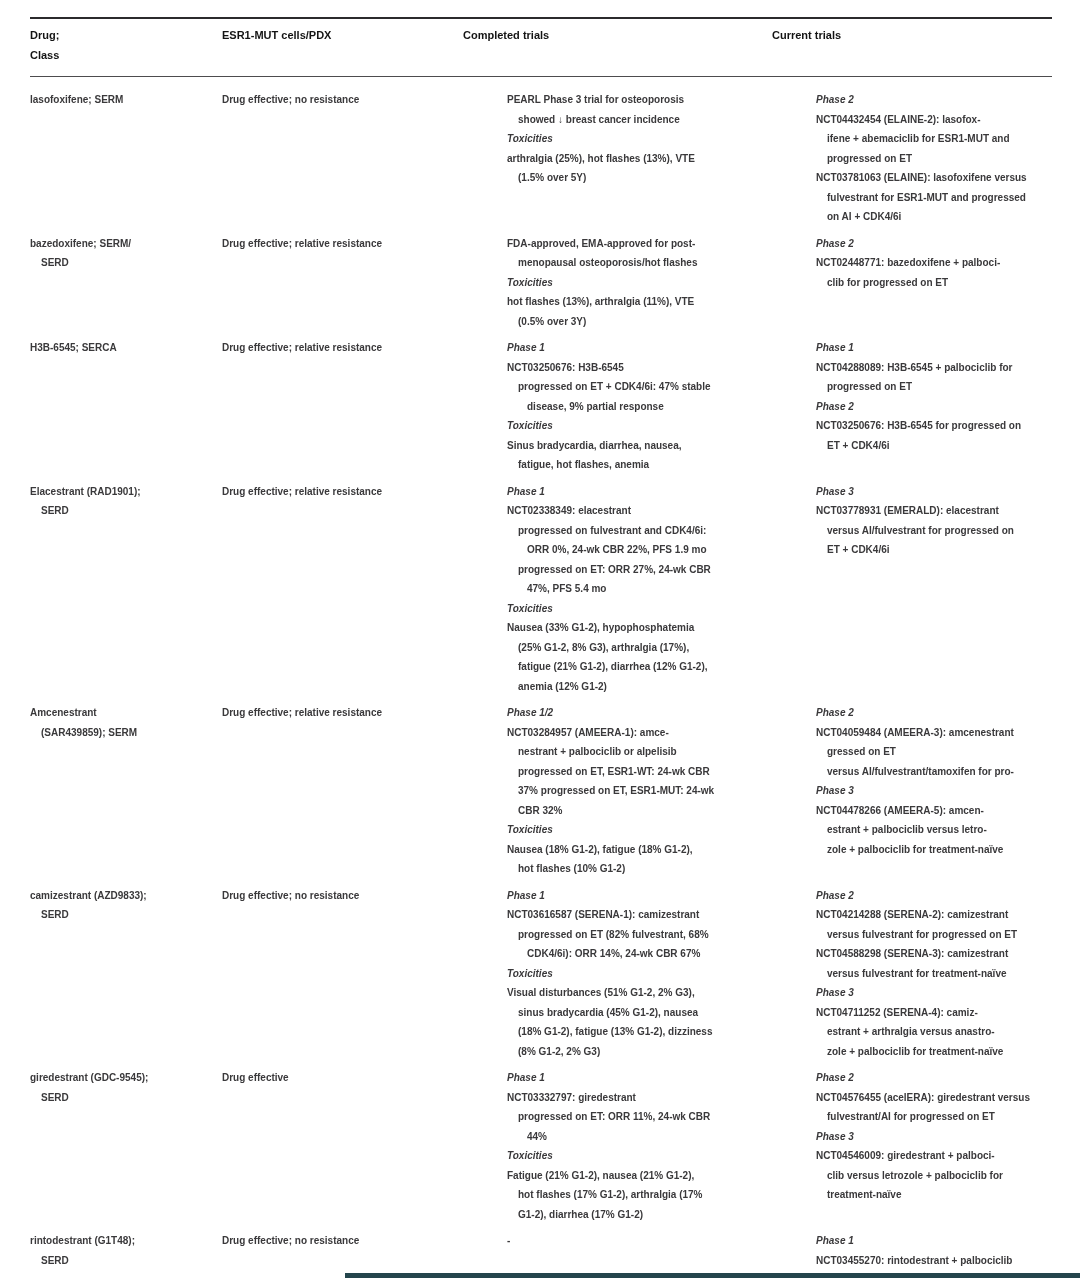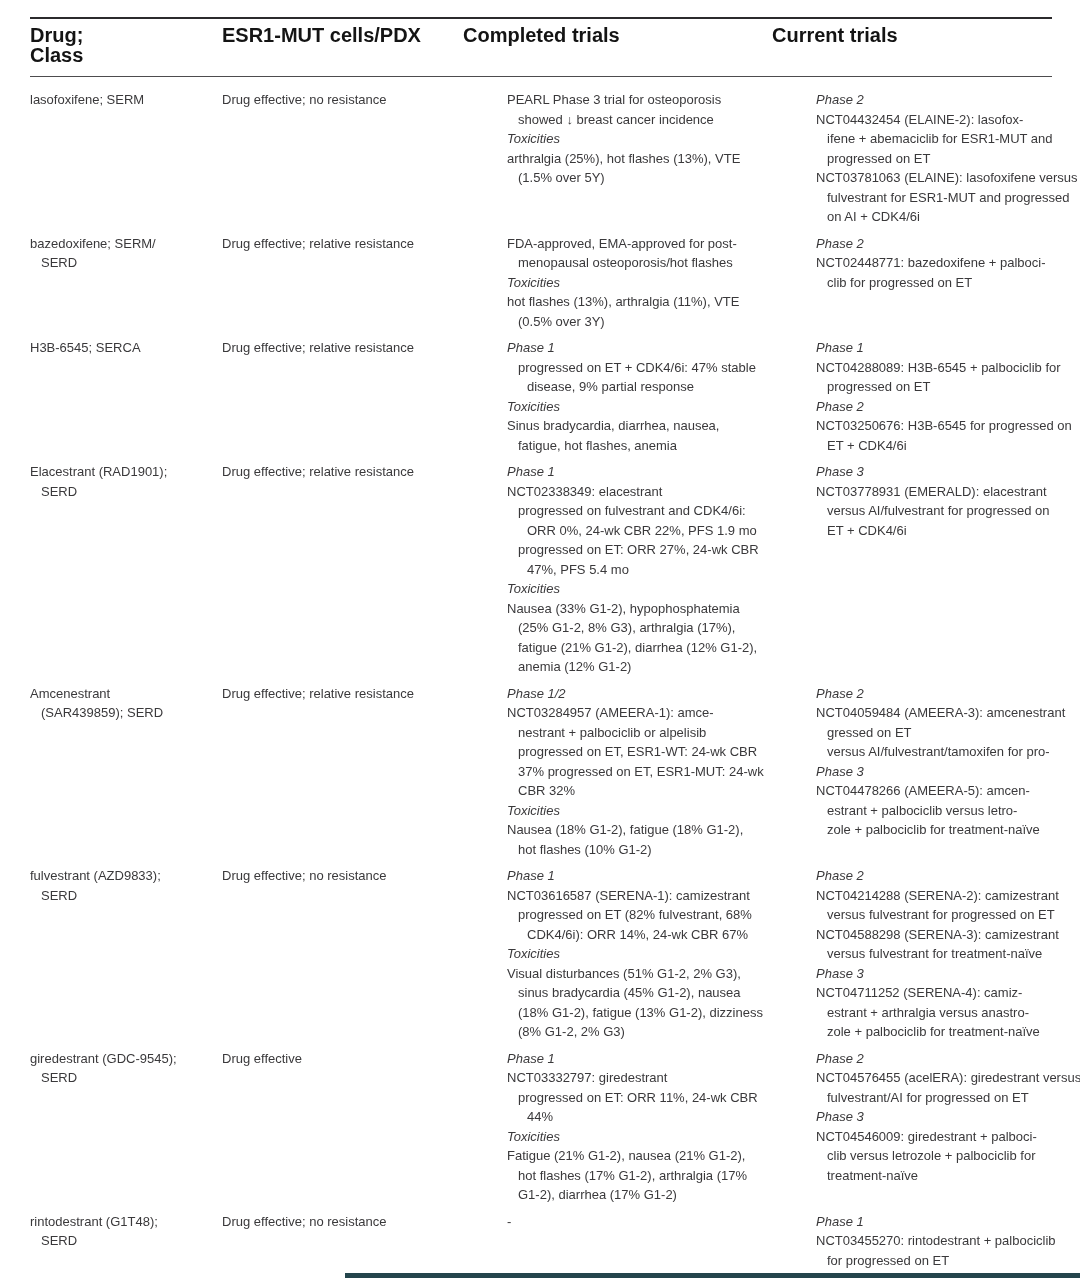--- a/index.html
+++ b/index.html
@@ -6,24 +6,24 @@
   body{
     width:1080px;height:1278px;overflow:hidden;position:relative;
     font-family:"Liberation Sans","DejaVu Sans",sans-serif;
     color:#3a393b;
     -webkit-font-smoothing:antialiased;
   }
   .page{position:absolute;left:30px;top:0;width:1022px;}
   .topline{margin-top:17px;border-top:2px solid #2b2a2c;}
   .midline{border-top:1.5px solid #4d4c4e;}
   .thead{display:grid;grid-template-columns:192px 241px 309px 1fr;padding:7px 0 11px 0;}
-  .thead .hcell{font-weight:bold;color:#141414;font-size:20px;line-height:19.5px;}
+  .thead .hcell{font-weight:bold;color:#141414;font-size:11px;line-height:19.5px;}
   .tbody{padding-top:13px;}
   .row{display:grid;grid-template-columns:192px 241px 309px 1fr;padding-bottom:7px;}
-  .cell{font-size:13px;line-height:19.5px;}
+  .cell{font-size:10px;line-height:19.5px;font-weight:bold;}
   .cell.completed,.cell.current{padding-right:14px;margin-left:44px;}
   .ln{white-space:nowrap;}
   .ind1{padding-left:11px;}
   .ind2{padding-left:20px;}
   .it{font-style:italic;}
   .bottom-bar{position:absolute;left:345px;right:0;bottom:0;height:5px;background:#24454c;}
 </style>
 </head>
 <body>
 
@@ -93,20 +93,21 @@
       </div>
       <div class="row">
         <div class="cell drug">
           <div class="ln ind0">H3B-6545; SERCA</div>
         </div>
         <div class="cell esr1">
           <div class="ln ind0">Drug effective; relative resistance</div>
         </div>
         <div class="cell completed">
           <div class="ln ind0 it">Phase 1</div>
+          <div class="ln ind0">NCT03250676: H3B-6545</div>
           <div class="ln ind1">progressed on ET + CDK4/6i: 47% stable</div>
           <div class="ln ind2">disease, 9% partial response</div>
           <div class="ln ind0 it">Toxicities</div>
           <div class="ln ind0">Sinus bradycardia, diarrhea, nausea,</div>
           <div class="ln ind1">fatigue, hot flashes, anemia</div>
         </div>
         <div class="cell current">
           <div class="ln ind0 it">Phase 1</div>
           <div class="ln ind0">NCT04288089: H3B-6545 + palbociclib for</div>
           <div class="ln ind1">progressed on ET</div>
@@ -139,21 +140,21 @@
         <div class="cell current">
           <div class="ln ind0 it">Phase 3</div>
           <div class="ln ind0">NCT03778931 (EMERALD): elacestrant</div>
           <div class="ln ind1">versus AI/fulvestrant for progressed on</div>
           <div class="ln ind1">ET + CDK4/6i</div>
         </div>
       </div>
       <div class="row">
         <div class="cell drug">
           <div class="ln ind0">Amcenestrant</div>
-          <div class="ln ind1">(SAR439859); SERD</div>
+          <div class="ln ind1">(SAR439859); SERM</div>
         </div>
         <div class="cell esr1">
           <div class="ln ind0">Drug effective; relative resistance</div>
         </div>
         <div class="cell completed">
           <div class="ln ind0 it">Phase 1/2</div>
           <div class="ln ind0">NCT03284957 (AMEERA-1): amce-</div>
           <div class="ln ind1">nestrant + palbociclib or alpelisib</div>
           <div class="ln ind1">progressed on ET, ESR1-WT: 24-wk CBR</div>
           <div class="ln ind1">37% progressed on ET, ESR1-MUT: 24-wk</div>
@@ -168,21 +169,21 @@
           <div class="ln ind1">gressed on ET</div>
           <div class="ln ind1">versus AI/fulvestrant/tamoxifen for pro-</div>
           <div class="ln ind0 it">Phase 3</div>
           <div class="ln ind0">NCT04478266 (AMEERA-5): amcen-</div>
           <div class="ln ind1">estrant + palbociclib versus letro-</div>
           <div class="ln ind1">zole + palbociclib for treatment-naïve</div>
         </div>
       </div>
       <div class="row">
         <div class="cell drug">
-          <div class="ln ind0">fulvestrant (AZD9833);</div>
+          <div class="ln ind0">camizestrant (AZD9833);</div>
           <div class="ln ind1">SERD</div>
         </div>
         <div class="cell esr1">
           <div class="ln ind0">Drug effective; no resistance</div>
         </div>
         <div class="cell completed">
           <div class="ln ind0 it">Phase 1</div>
           <div class="ln ind0">NCT03616587 (SERENA-1): camizestrant</div>
           <div class="ln ind1">progressed on ET (82% fulvestrant, 68%</div>
           <div class="ln ind2">CDK4/6i): ORR 14%, 24-wk CBR 67%</div>

